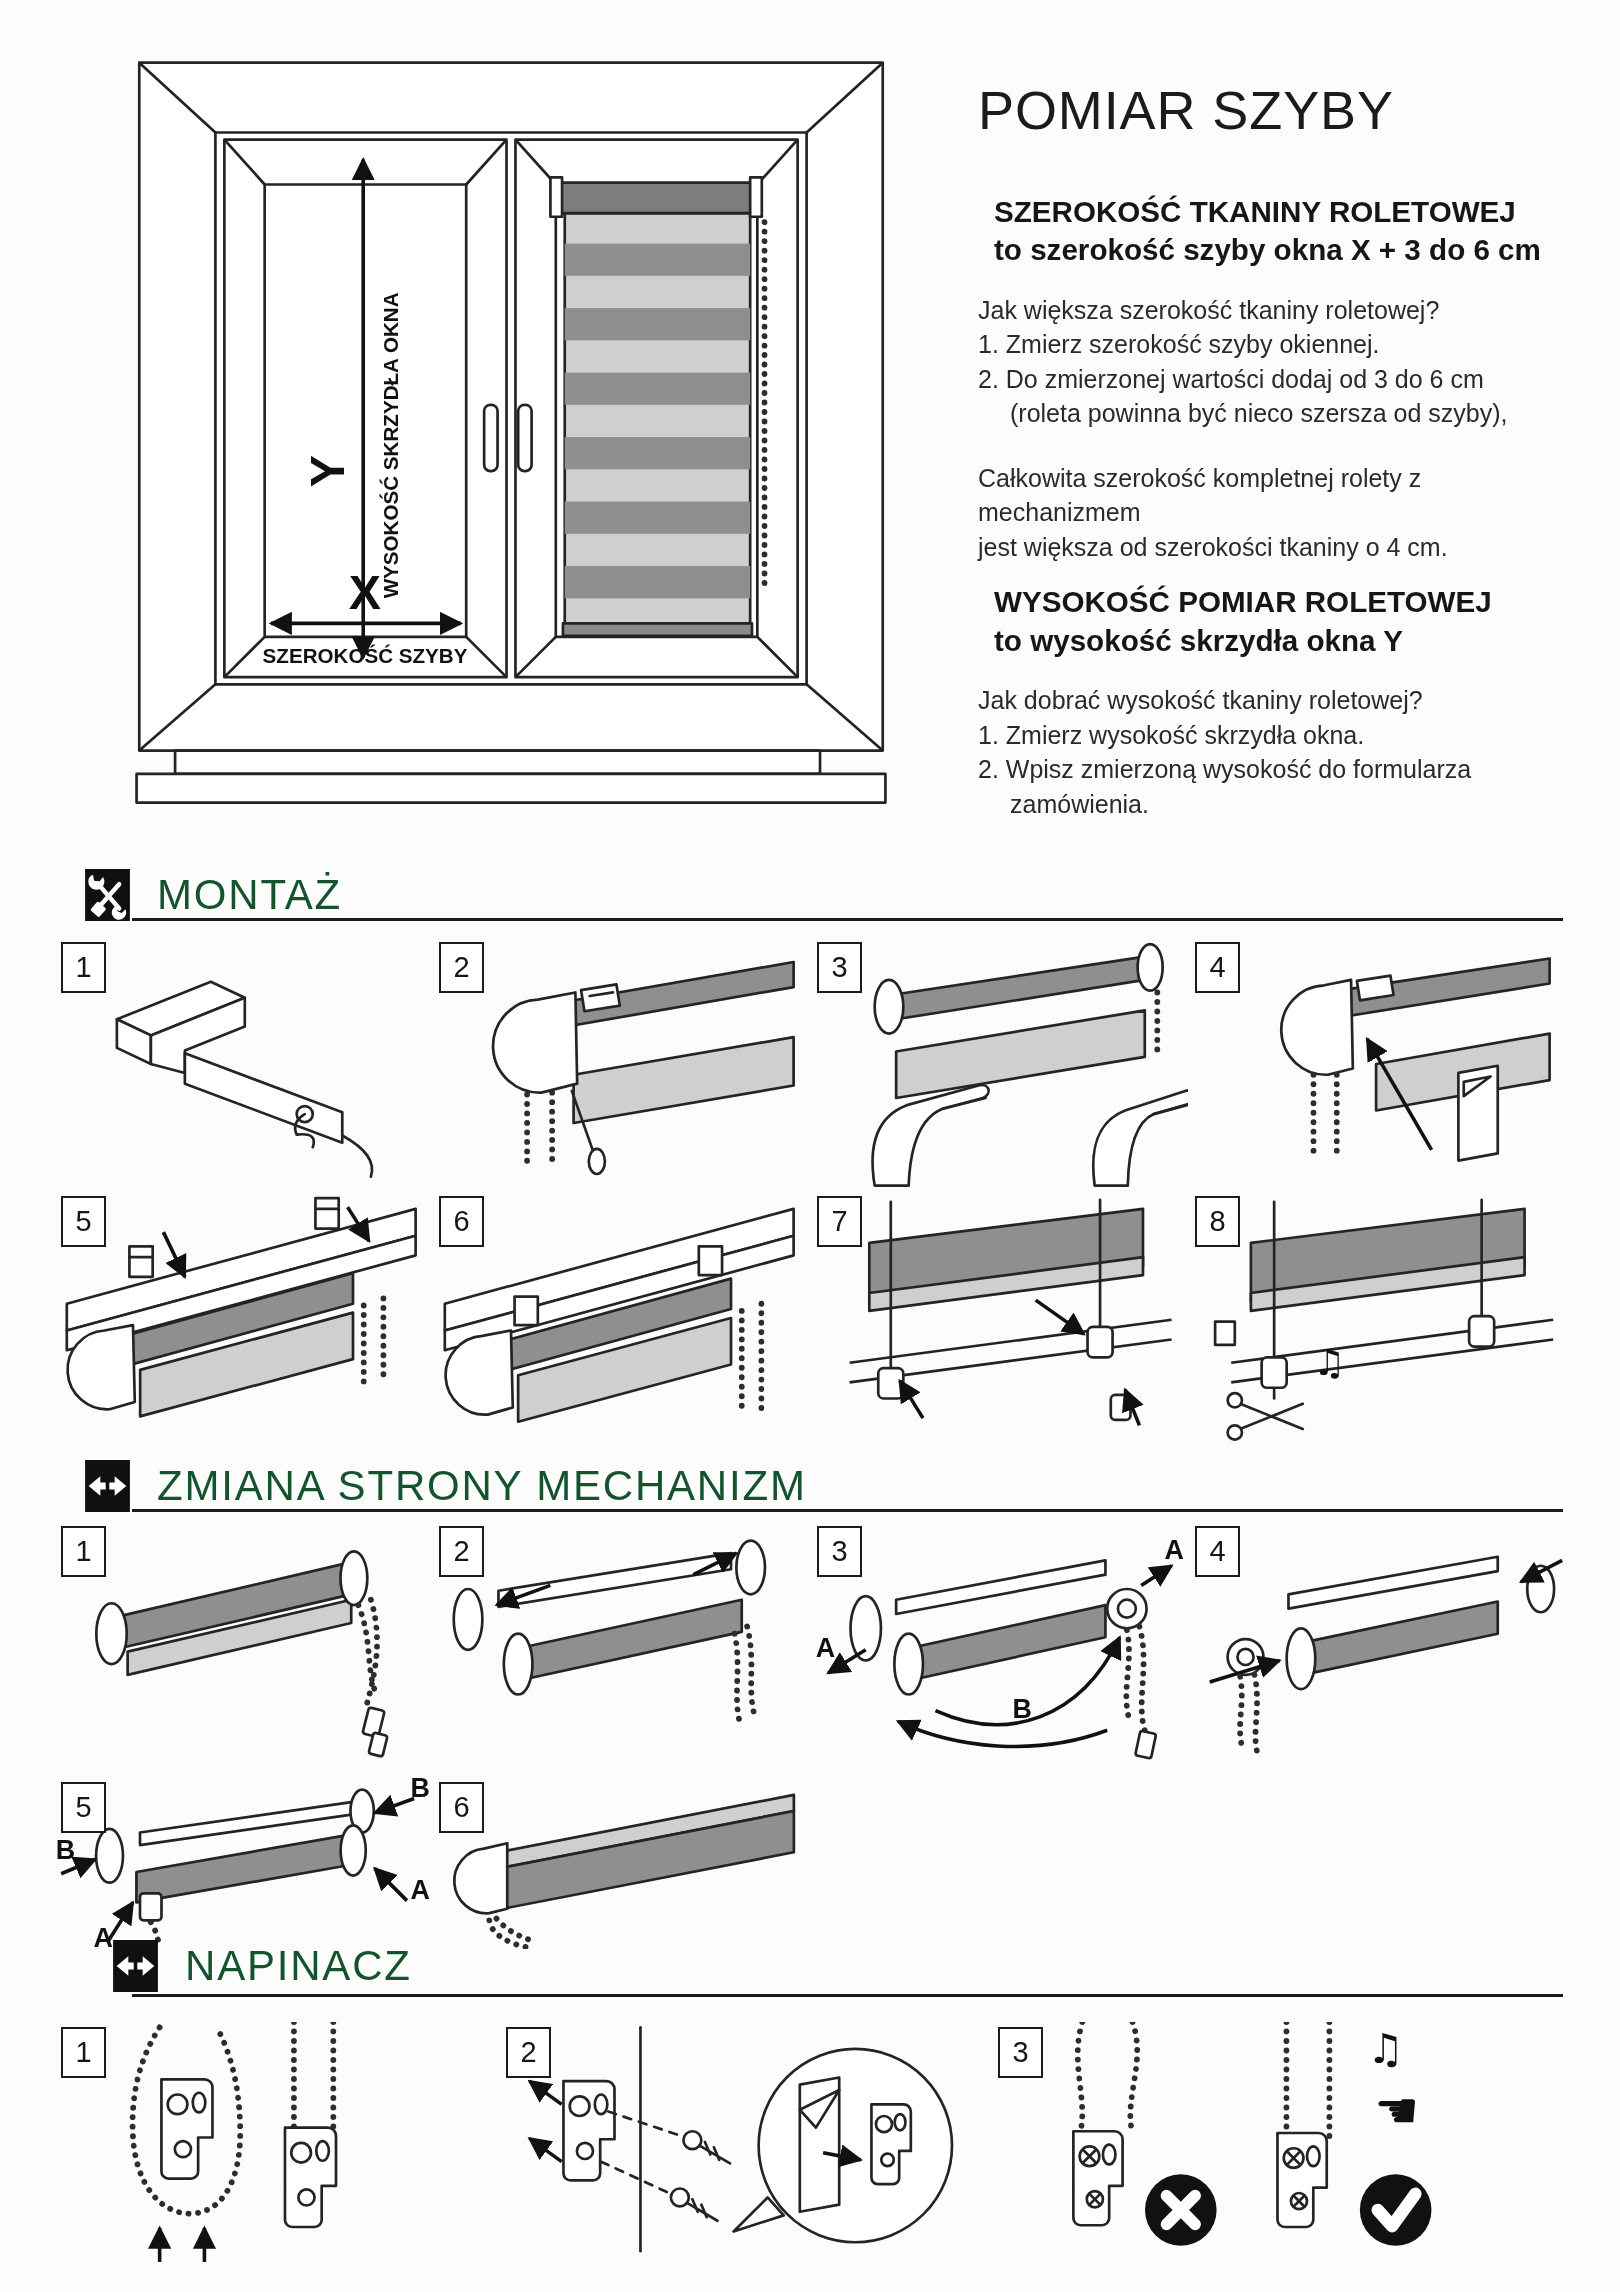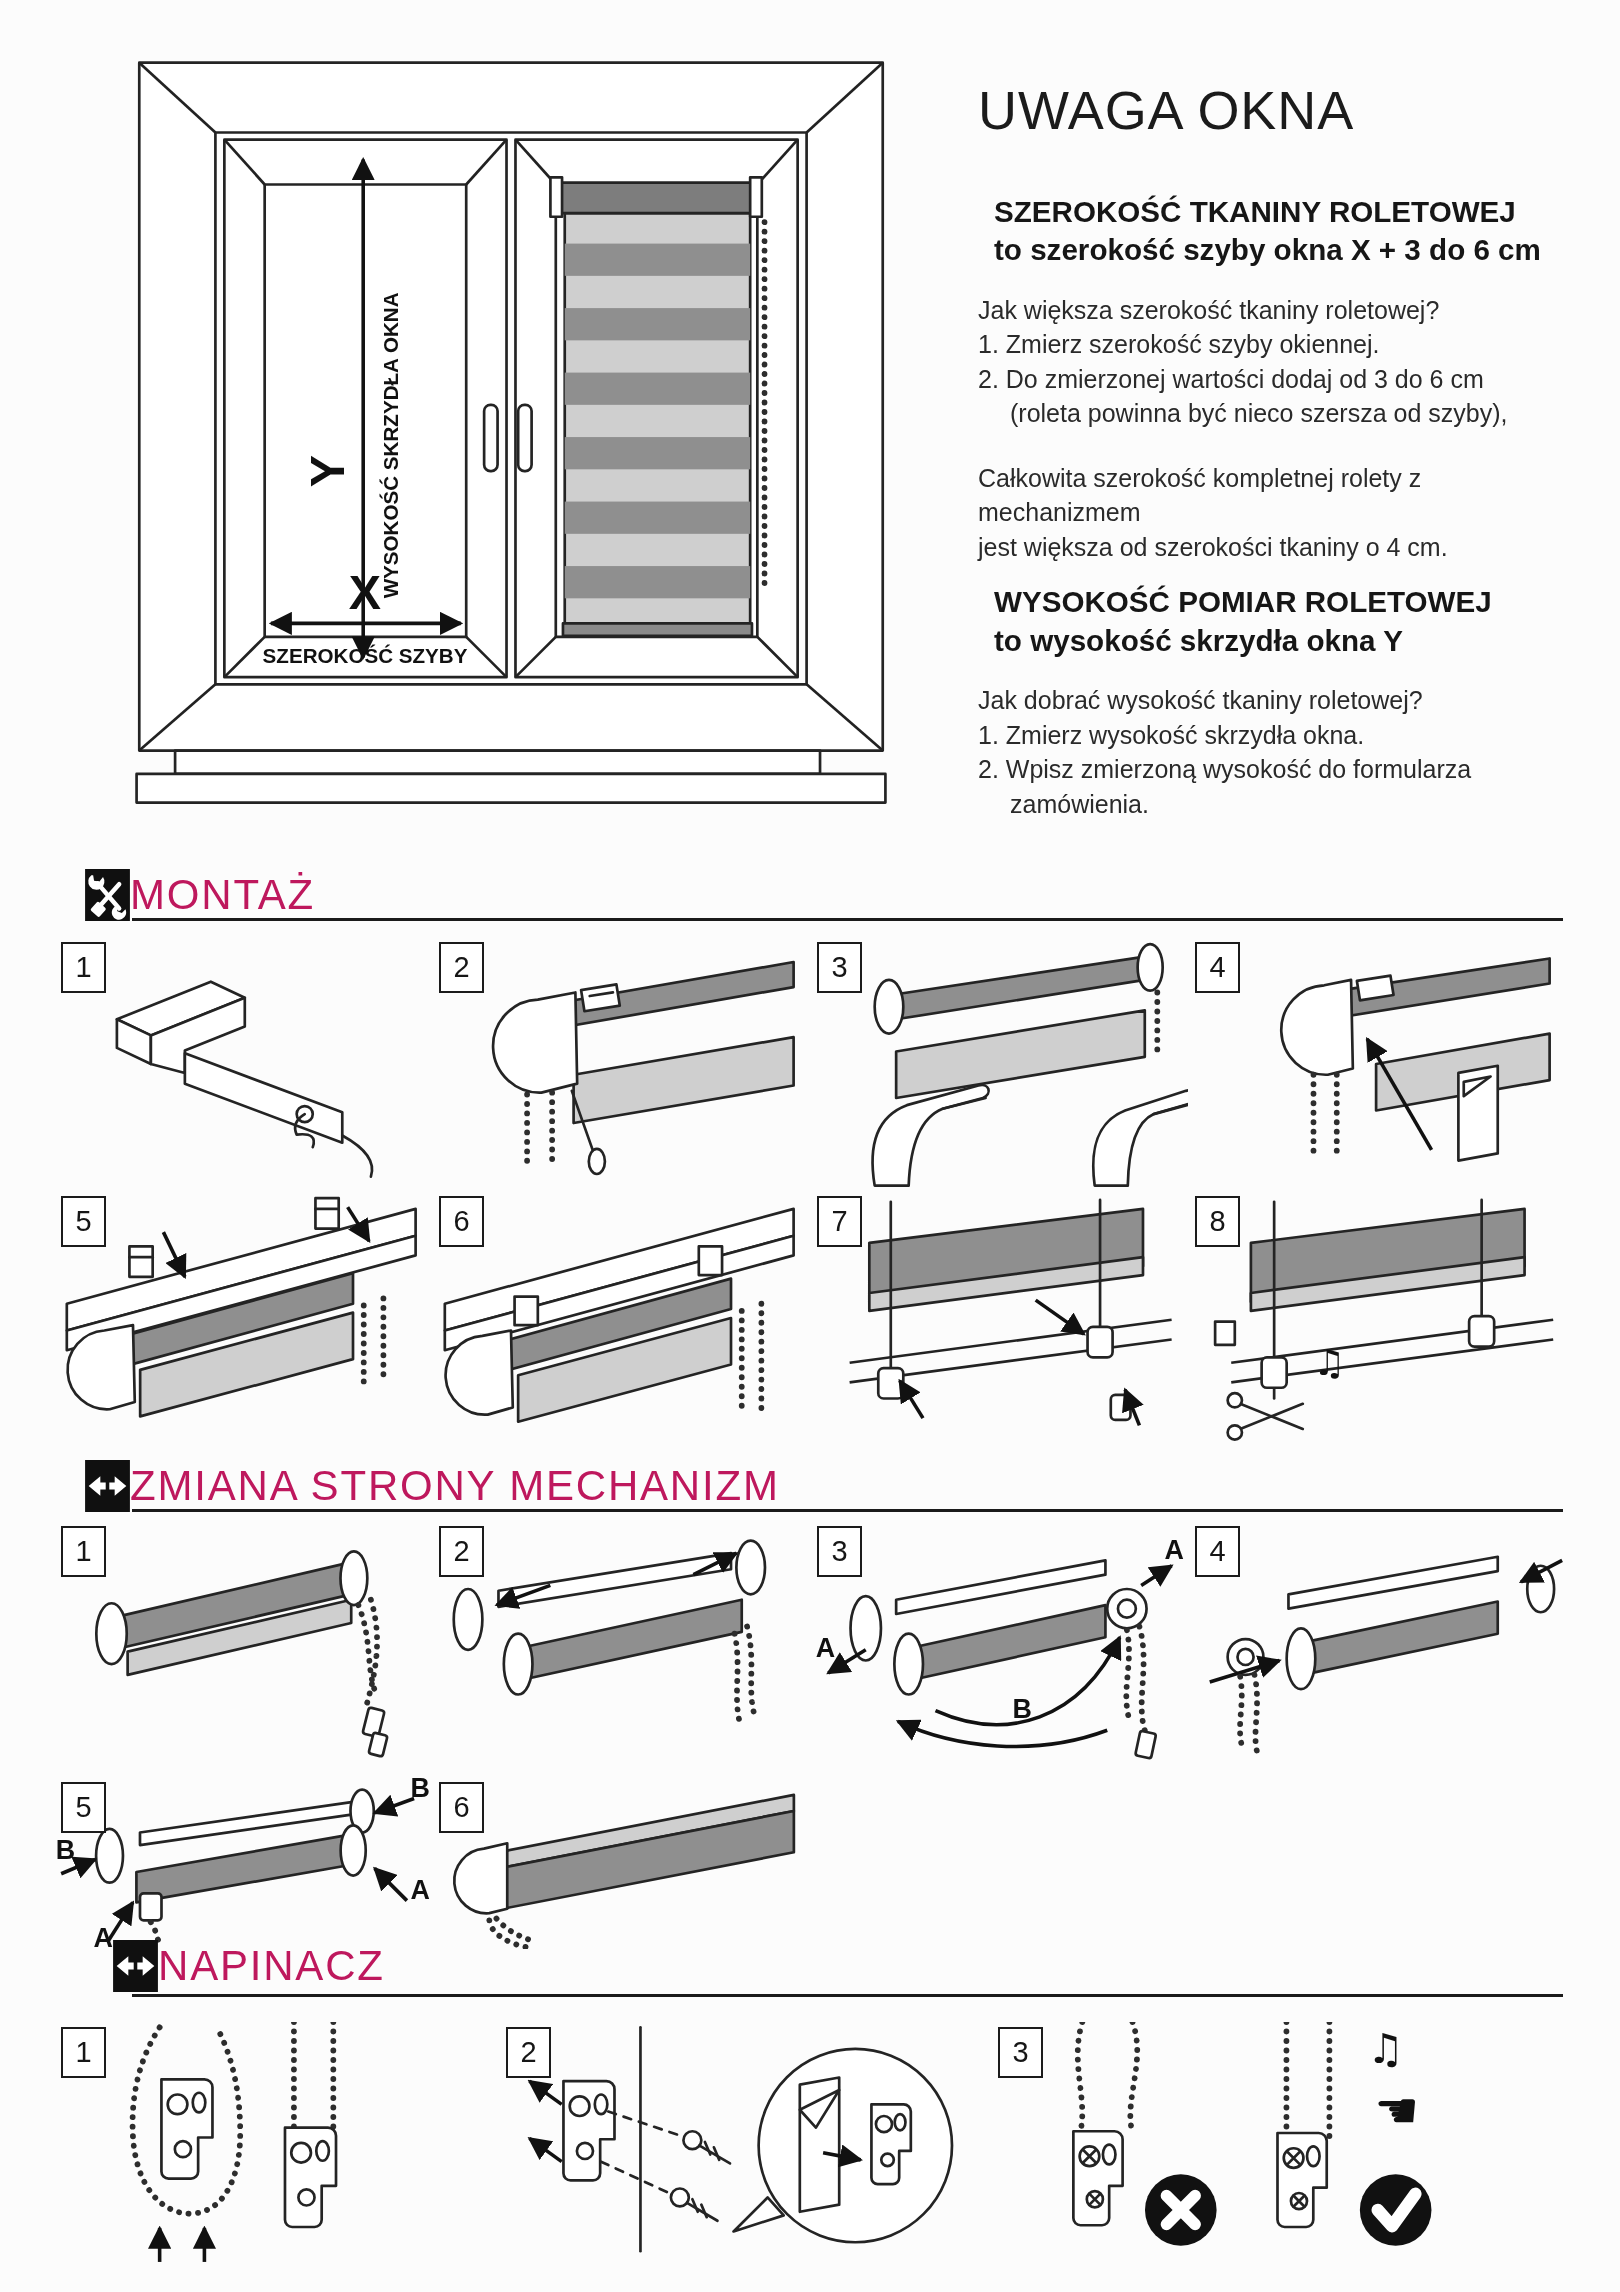--- a/index.html
+++ b/index.html
@@ -8,22 +8,22 @@
   
   .textcol{position:absolute;left:978px;top:79px;width:598px;}
   .doc-title{font-size:54px;font-weight:400;letter-spacing:0.9px;color:#1b1b1b;margin:0 0 52px 0;}
   .h-bold{font-size:29.6px;font-weight:700;line-height:1.3;color:#161616;margin:0 0 23px 16px;}
   .body-block{font-size:25px;line-height:1.38;color:#2a2a2a;margin:0 0 30px 0;}
   .body-block .indent{padding-left:32px;}
   .gap-lg{margin-bottom:19px;}
   
   .sec-head{position:absolute;left:85px;display:flex;align-items:flex-start;}
   .sec-icon{width:45px;height:52px;flex:0 0 auto;}
-  .sec-title{font-size:42px;font-weight:400;letter-spacing:1.8px;color:#be185d;
-             line-height:52px;white-space:nowrap;}
+  .sec-title{font-size:42px;font-weight:400;letter-spacing:1.8px;color:#14532d;
+             margin-left:27px;line-height:52px;white-space:nowrap;}
   .sec-rule{position:absolute;height:2.7px;background:#1b1b1b;}
   
   .grid{position:absolute;display:grid;}
   .g-montaz{left:54px;top:937px;grid-template-columns:repeat(4,378px);grid-auto-rows:254px;}
   .g-zmiana1{left:54px;top:1521px;grid-template-columns:repeat(4,378px);grid-auto-rows:254px;}
   .g-zmiana2{left:54px;top:1777px;grid-template-columns:repeat(4,378px);grid-auto-rows:172px;}
   .g-napinacz{left:54px;top:2022px;grid-template-columns:445px 492px 575px;grid-auto-rows:265px;}
   .step{position:relative;}
   .stepnum{position:absolute;left:7.2px;top:5.4px;width:41px;height:47px;border:2.7px solid #1b1b1b;
            background:#fff;display:flex;align-items:center;justify-content:center;
@@ -105,21 +105,21 @@
     </g>
 
     <g>
       <path class="ar ar2" d="M202,640 L414,640"></path>
       <text class="varbig" text-anchor="middle" x="307" y="624">X</text>
       <text class="capt" text-anchor="middle" x="307" y="684">SZEROKOŚĆ SZYBY</text>
     </g>
   </svg>
 
   <div class="textcol">
-    <h1 class="doc-title">UWAGA OKNA</h1>
+    <h1 class="doc-title">POMIAR SZYBY</h1>
 
     <div class="h-bold">
       <div>SZEROKOŚĆ TKANINY ROLETOWEJ</div>
       <div>to szerokość szyby okna X + 3 do 6 cm</div>
     </div>
 
     <div class="body-block">
       <div>Jak większa szerokość tkaniny roletowej?</div>
       <div>1. Zmierz szerokość szyby okiennej.</div>
       <div>2. Do zmierzonej wartości dodaj od 3 do 6 cm</div>

